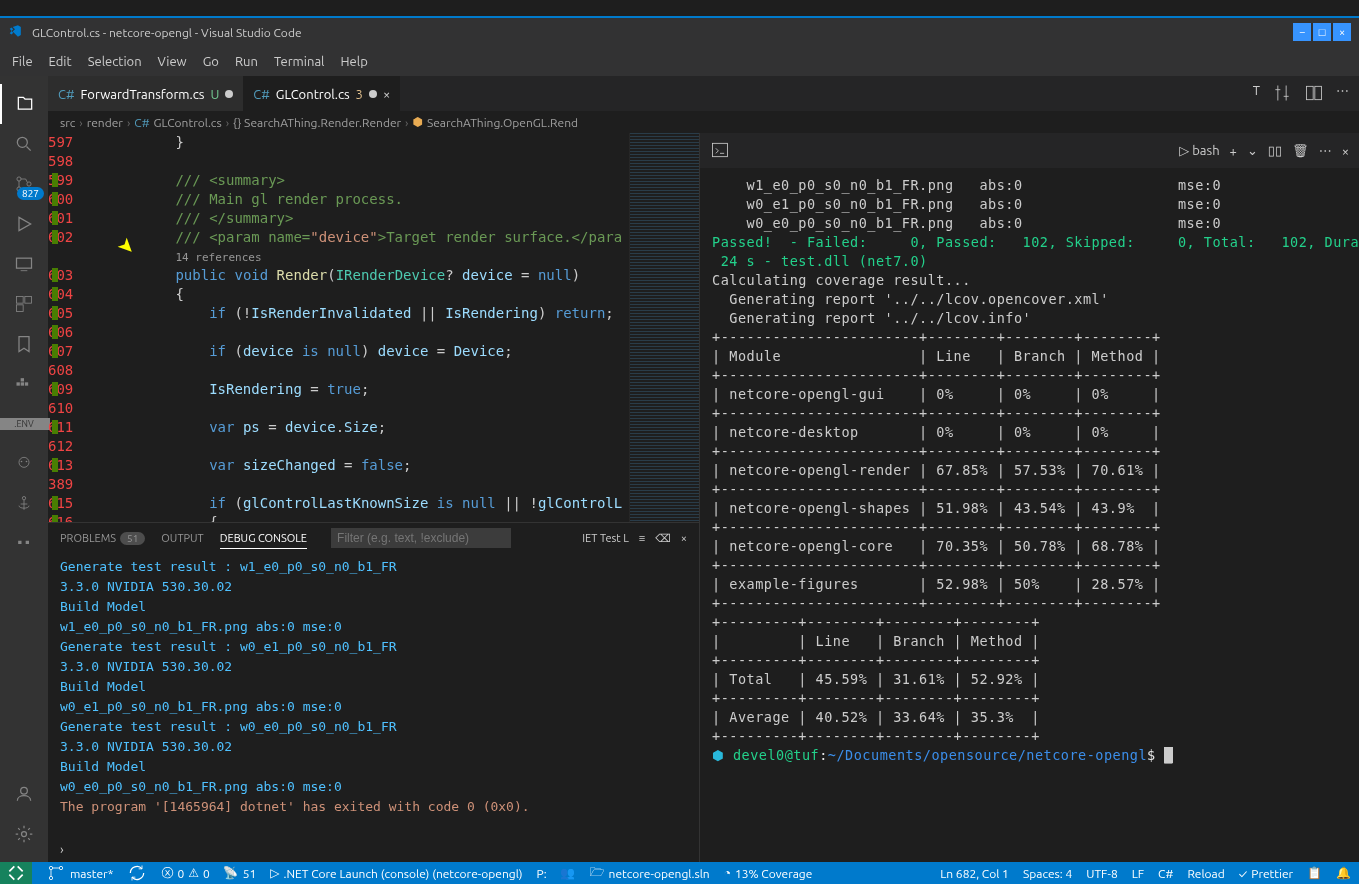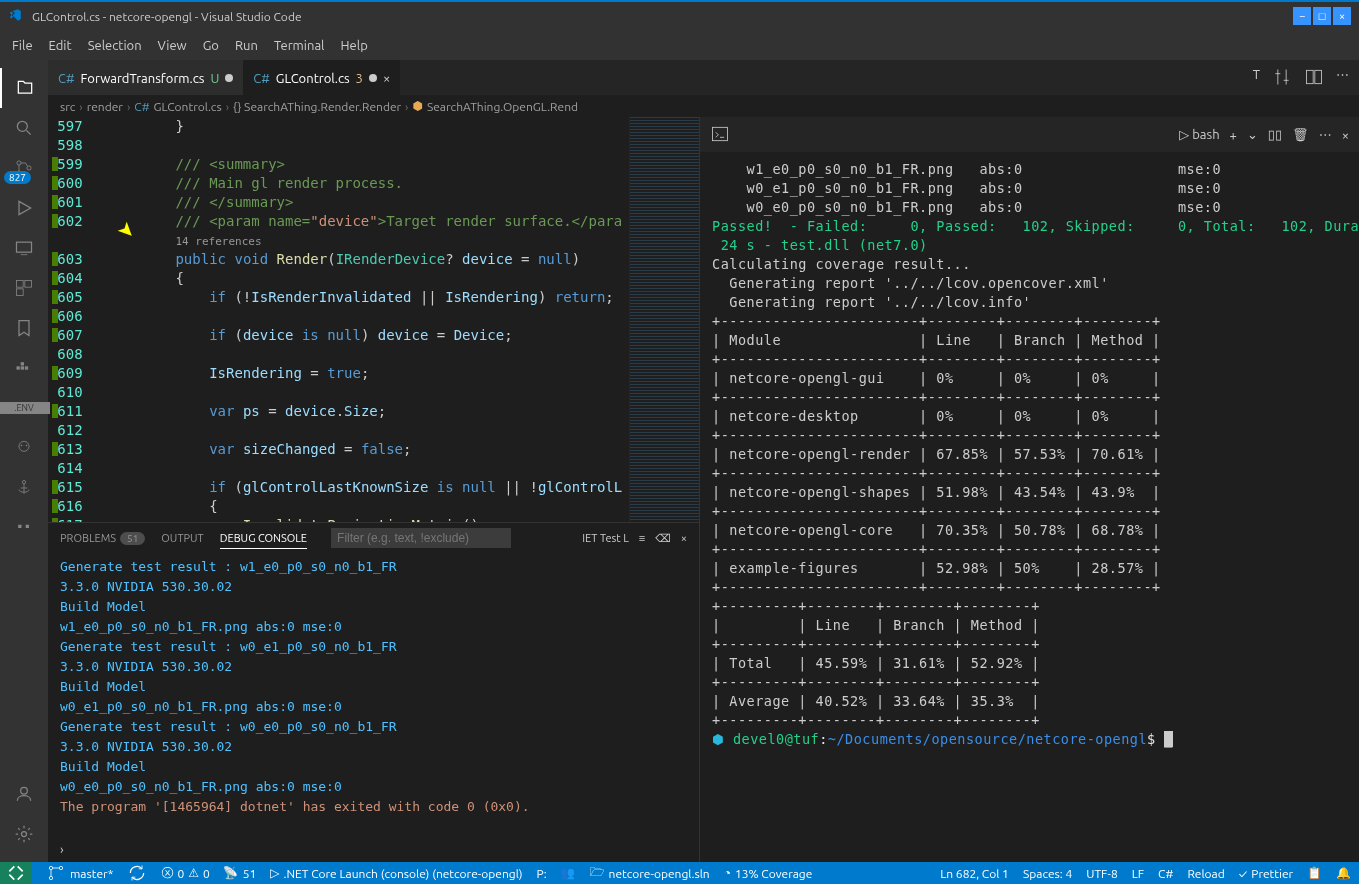--- a/index.html
+++ b/index.html
@@ -1,42 +1,42 @@
 <!DOCTYPE html>
 <html><head>
 <meta charset="utf-8">
 <style>
 * { margin: 0; padding: 0; box-sizing: border-box; }
 body { font-family: "Segoe UI", Ubuntu, sans-serif; font-size: 13px; background: #1e1e1e; color: #cccccc; width: 1359px; height: 884px; overflow: hidden; display: flex; flex-direction: column; }
-.titlebar { height: 30px; background: #323233; border-top: 2px solid #007acc; display: flex; align-items: center; padding: 0 8px; color: #cccccc; }
+.titlebar { height: 30px; background: #323233; border-top: 2px solid #007acc; display: flex; align-items: center; padding: 0 8px; color: #cccccc; margin-top: 16px; }
 .titlebar .vs-icon { width: 16px; height: 16px; margin-right: 8px; }
 .titlebar .title { flex: 1; font-size: 12px; }
 .titlebar .win-controls { display: flex; gap: 2px; }
 .titlebar .win-btn { width: 18px; height: 18px; background: #3794ff; display: flex; align-items: center; justify-content: center; font-size: 11px; color: #fff; }
 .menubar { height: 30px; background: #323233; display: flex; align-items: center; padding: 0 4px; }
 .menubar .menu-item { padding: 4px 8px; color: #cccccc; font-size: 13px; }
 .main { flex: 1; display: flex; overflow: hidden; }
 .activity-bar { width: 48px; background: #333333; display: flex; flex-direction: column; align-items: center; padding-top: 8px; }
 .activity-bar .act-item { width: 48px; height: 40px; display: flex; align-items: center; justify-content: center; color: #858585; position: relative; }
 .activity-bar .act-item.active { color: #ffffff; border-left: 2px solid #ffffff; }
 .activity-bar .bottom-items { margin-top: auto; margin-bottom: 8px; }
-.badge { position: absolute; bottom: 4px; right: 17px; background: #007acc; color: #fff; border-radius: 10px; font-size: 10px; padding: 1px 5px; }
+.badge { position: absolute; bottom: 4px; right: 4px; background: #007acc; color: #fff; border-radius: 10px; font-size: 10px; padding: 1px 5px; }
 .editor-area { flex: 1; display: flex; flex-direction: column; overflow: hidden; }
 .tabs-row { height: 35px; background: #252526; display: flex; align-items: center; }
 .tab { height: 35px; display: flex; align-items: center; padding: 0 10px; gap: 6px; font-size: 13px; background: #2d2d2d; color: #ffffff; }
 .tab.active { background: #1e1e1e; }
 .tab .dot { width: 8px; height: 8px; border-radius: 50%; background: #cccccc; }
 .tab .close { color: #cccccc; }
 .tabs-actions { margin-left: auto; display: flex; gap: 12px; padding: 0 10px; color: #cccccc; }
 .breadcrumbs { height: 22px; background: #1e1e1e; display: flex; align-items: center; padding: 0 12px; gap: 4px; font-size: 12px; color: #a0a0a0; }
 .breadcrumbs .sep { color: #666; }
 .editor-split { flex: 1; display: flex; overflow: hidden; }
 .code-editor { flex: 1; display: flex; flex-direction: column; overflow: hidden; position: relative; }
 .code-body { flex: 1; display: flex; font-family: "Consolas", monospace; font-size: 14px; overflow: hidden; position: relative; }
-.gutter { width: 60px; text-align: center; color: #5eead4; padding-right: 16px; line-height: 19px; }
+.gutter { width: 60px; text-align: left; color: #ef4444; padding-right: 16px; line-height: 19px; }
 .gutter .ln { height: 19px; position: relative; }
 .gutter .gm { position: absolute; left: 4px; top: 2px; width: 6px; height: 14px; background: #487e02; }
 .code-lines { flex: 1; line-height: 19px; white-space: pre; overflow: hidden; }
 .code-lines .cl { height: 19px; }
 .minimap { width: 70px; background: #1e1e1e; border-left: 1px solid #333; opacity: 0.4; background-image: repeating-linear-gradient(#3a6a8a 0 1px, transparent 1px 3px); background-size: 100% 3px; }
 .arrow { position: absolute; left: 70px; top: 98px; font-size: 28px; color: #ffff00; transform: rotate(45deg); pointer-events: none; }
 .c-comment { color: #6a9955; }
 .c-key { color: #569cd6; }
 .c-type { color: #4ec9b0; }
 .c-func { color: #dcdcaa; }
@@ -247,21 +247,21 @@
               <div class="ln">604<div class="gm"></div></div>
               <div class="ln">605<div class="gm"></div></div>
               <div class="ln">606<div class="gm"></div></div>
               <div class="ln">607<div class="gm"></div></div>
               <div class="ln">608</div>
               <div class="ln">609<div class="gm"></div></div>
               <div class="ln">610</div>
               <div class="ln">611<div class="gm"></div></div>
               <div class="ln">612</div>
               <div class="ln">613<div class="gm"></div></div>
-              <div class="ln">614</div>
+              <div class="ln">389</div>
               <div class="ln">615<div class="gm"></div></div>
               <div class="ln">616<div class="gm"></div></div>
               <div class="ln">617<div class="gm"></div></div>
             </div>
           <div class="code-lines" id="codelines"><div class="cl">        <span class="c-punc">}</span></div><div class="cl"></div><div class="cl">        <span class="c-comment">/// &lt;summary&gt;</span></div><div class="cl">        <span class="c-comment">/// Main gl render process.</span></div><div class="cl">        <span class="c-comment">/// &lt;/summary&gt;</span></div><div class="cl">        <span class="c-comment">/// &lt;param name=</span><span class="c-str">"device"</span><span class="c-comment">&gt;Target render surface.&lt;/para</span></div><div class="cl">        <span class="c-ref">14 references</span></div><div class="cl">        <span class="c-key">public</span> <span class="c-key">void</span> <span class="c-func">Render</span>(<span class="c-type">IRenderDevice</span>? <span class="c-var">device</span> = <span class="c-key">null</span>)</div><div class="cl">        {</div><div class="cl">            <span class="c-key">if</span> (!<span class="c-var">IsRenderInvalidated</span> || <span class="c-var">IsRendering</span>) <span class="c-key">return</span>;</div><div class="cl"></div><div class="cl">            <span class="c-key">if</span> (<span class="c-var">device</span> <span class="c-key">is</span> <span class="c-key">null</span>) <span class="c-var">device</span> = <span class="c-var">Device</span>;</div><div class="cl"></div><div class="cl">            <span class="c-var">IsRendering</span> = <span class="c-key">true</span>;</div><div class="cl"></div><div class="cl">            <span class="c-key">var</span> <span class="c-var">ps</span> = <span class="c-var">device</span>.<span class="c-var">Size</span>;</div><div class="cl"></div><div class="cl">            <span class="c-key">var</span> <span class="c-var">sizeChanged</span> = <span class="c-key">false</span>;</div><div class="cl"></div><div class="cl">            <span class="c-key">if</span> (<span class="c-var">glControlLastKnownSize</span> <span class="c-key">is</span> <span class="c-key">null</span> || !<span class="c-var">glControlL</span></div><div class="cl">            {</div><div class="cl">                <span class="c-func">InvalidateProjectionMatrix</span>();</div></div>
           <div class="minimap"></div>
         </div>
 
         <div class="panel">
           <div class="panel-tabs">

